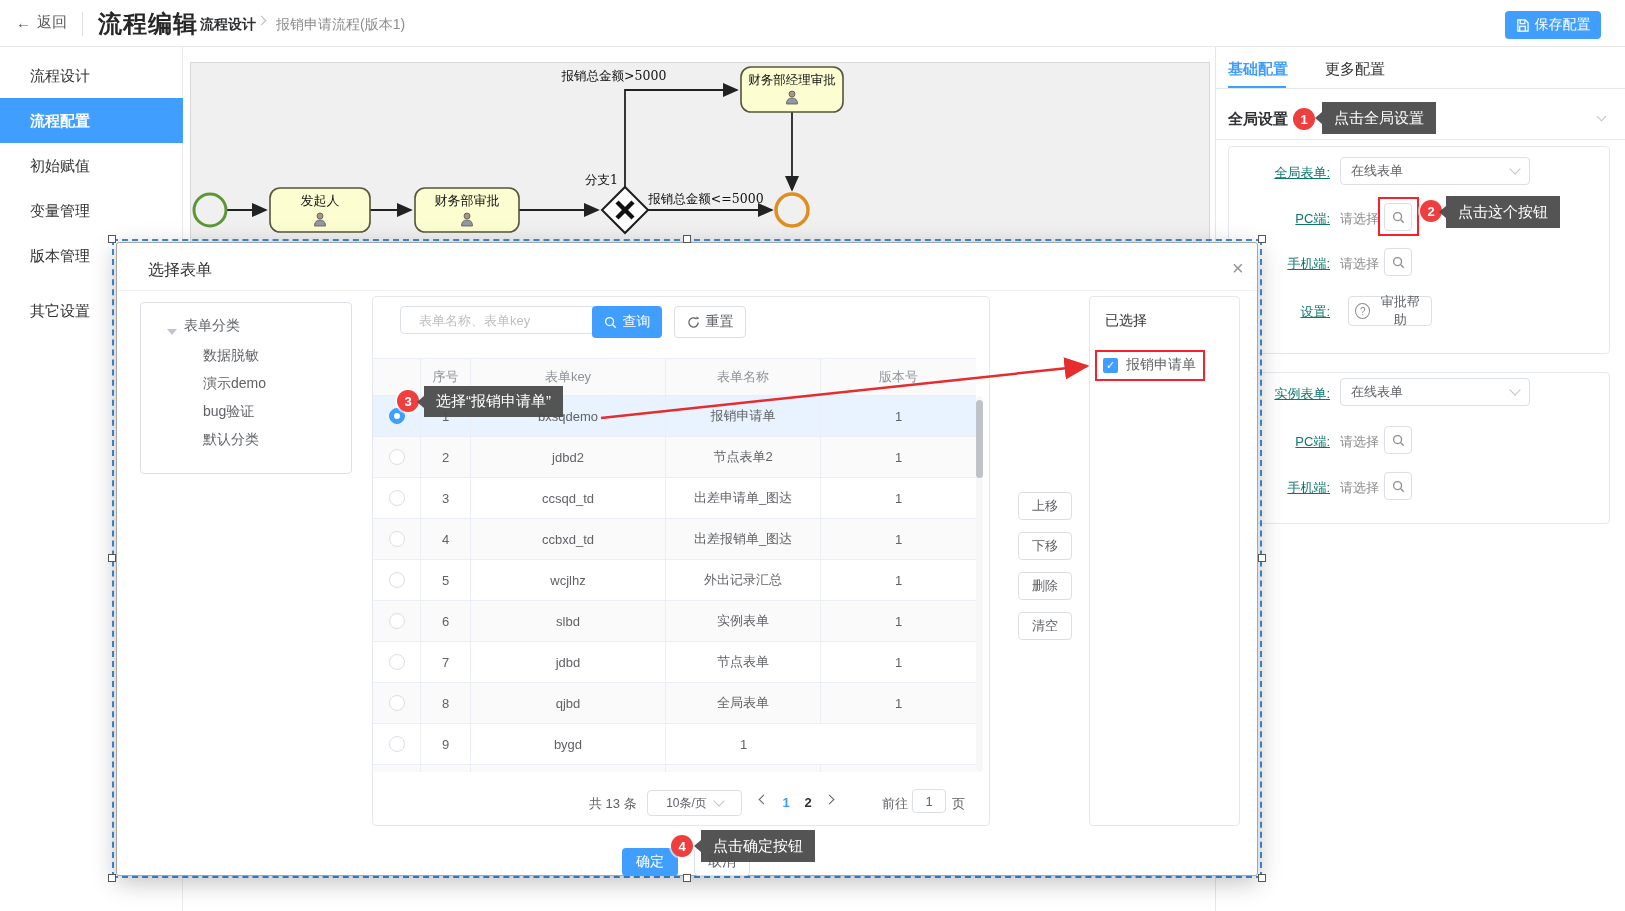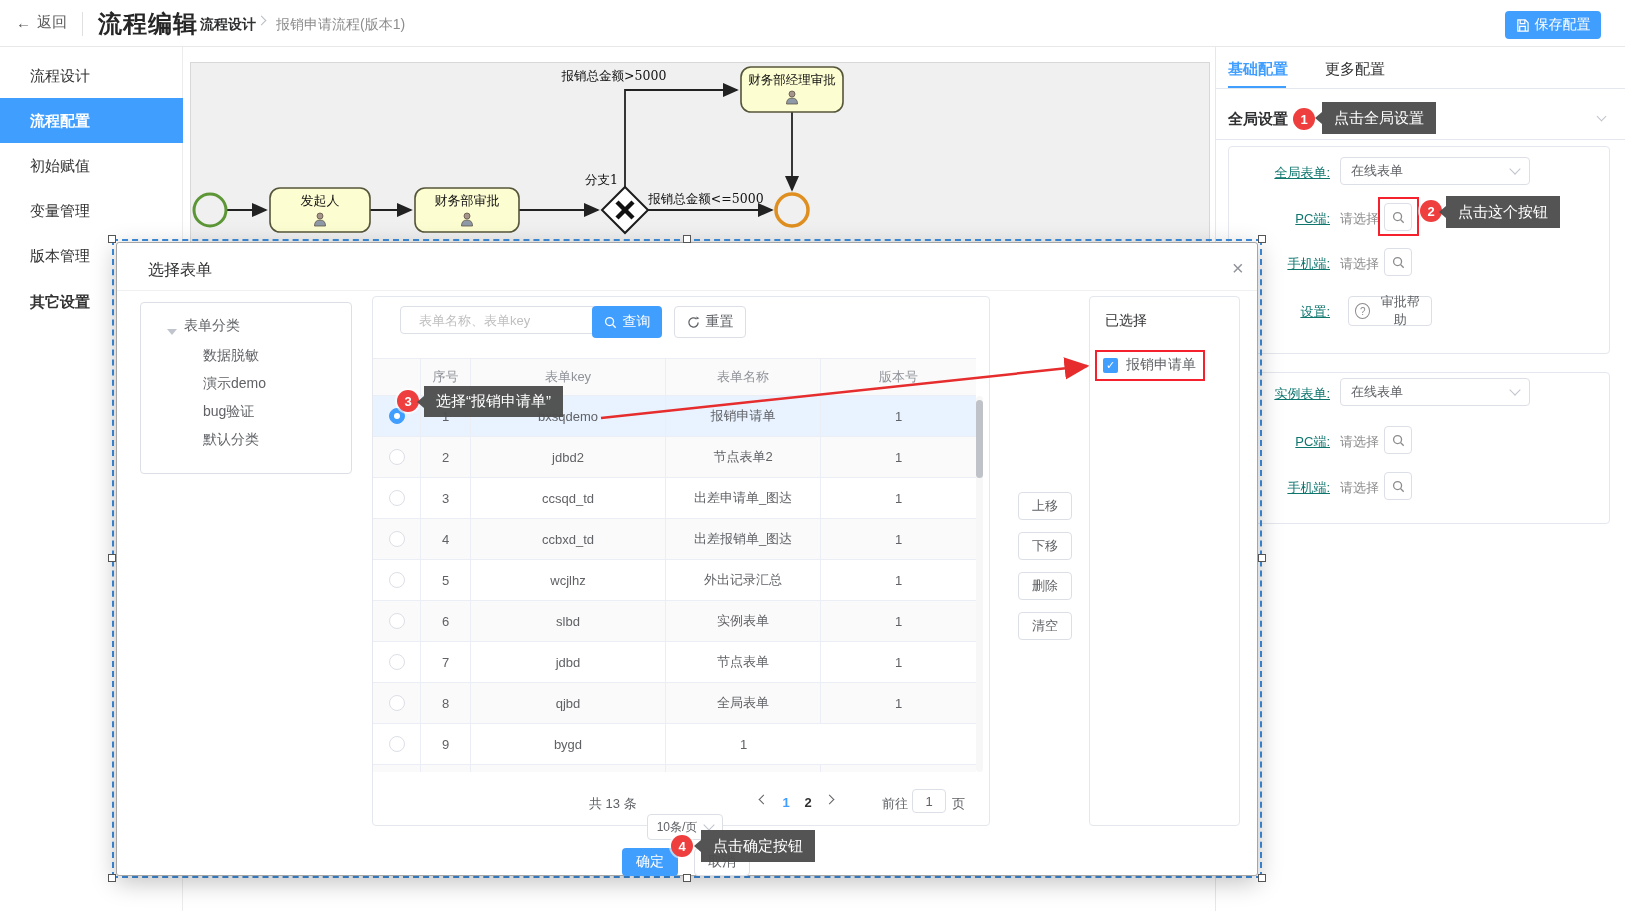--- a/index.html
+++ b/index.html
@@ -123,21 +123,21 @@
       <span>保存配置</span>
     </button>
   </div>
 
   <div class="abs sidebar">
     <div class="side-item" style="top:6px;">流程设计</div>
     <div class="side-item active" style="top:51px;">流程配置</div>
     <div class="side-item" style="top:96px;">初始赋值</div>
     <div class="side-item" style="top:141px;">变量管理</div>
     <div class="side-item" style="top:186px;">版本管理</div>
-    <div class="side-item" style="top:232px;font-weight:bold;">其它设置</div>
+    <div class="side-item" style="top:241px;">其它设置</div>
   </div>
 
   <div class="abs canvas"></div>
   <div class="abs dpanel"></div>
   <svg class="abs" style="left:190px;top:62px;z-index:1;" width="1020" height="178">
     <defs>
       <marker id="arr" markerWidth="9" markerHeight="8" refX="8" refY="4" orient="auto">
         <path d="M0,0 L9,4 L0,8 z" fill="#222"></path>
       </marker>
     </defs>
@@ -390,21 +390,21 @@
       <div class="tc c-key">bxxxtj</div>
       <div class="tc c-name">报销信息统计</div>
       <div class="tc c-ver">1</div>
     </div>
   </div>
 
   <div class="abs scrolltrack" style="left:976px;top:396px;width:7px;height:376px;z-index:13;"></div>
   <div class="abs scrollthumb" style="left:976px;top:400px;width:7px;height:78px;z-index:14;"></div>
 
   <div class="abs pgtxt" style="left:589px;top:795px;z-index:13;">共 13 条</div>
-  <div class="abs pgsel" style="left:647px;top:790px;width:76px;height:26px;z-index:13;margin-top:24px;">
+  <div class="abs pgsel" style="left:647px;top:790px;width:95px;height:26px;z-index:13;">
     <span>10条/页</span>
     <span class="chev"></span>
   </div>
   <span class="abs chev" style="left:760px;top:800px;transform:rotate(135deg);border-color:#606266;z-index:13;"></span>
   <div class="abs pgnum cur" style="left:778px;top:795px;width:16px;z-index:13;">1</div>
   <div class="abs pgnum" style="left:800px;top:795px;width:16px;z-index:13;">2</div>
   <span class="abs chev" style="left:826px;top:800px;transform:rotate(-45deg);border-color:#606266;z-index:13;"></span>
   <div class="abs pgtxt" style="left:882px;top:795px;z-index:13;">前往</div>
   <input class="abs pginput" style="left: 912px; top: 789px; z-index: 13;" value="1">
   <div class="abs pgtxt" style="left:952px;top:795px;z-index:13;">页</div>

